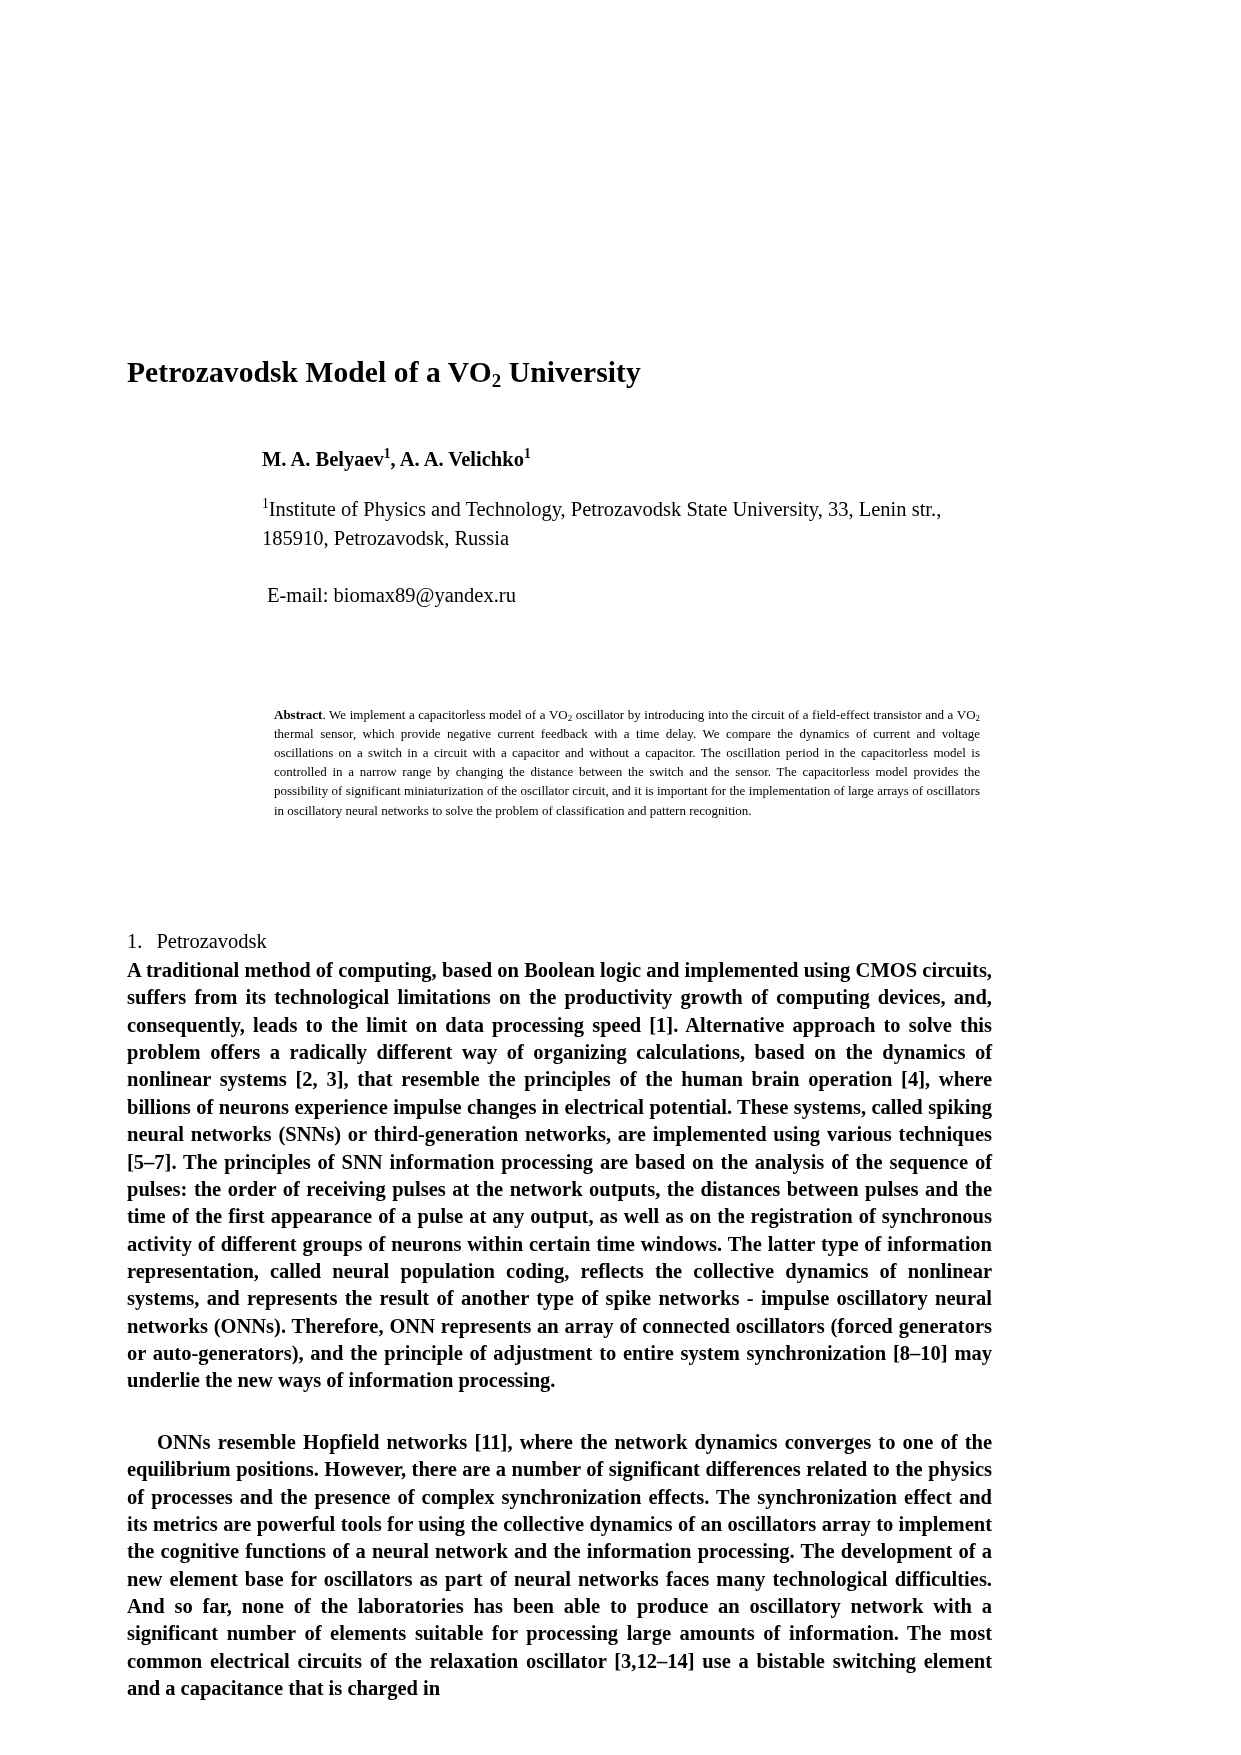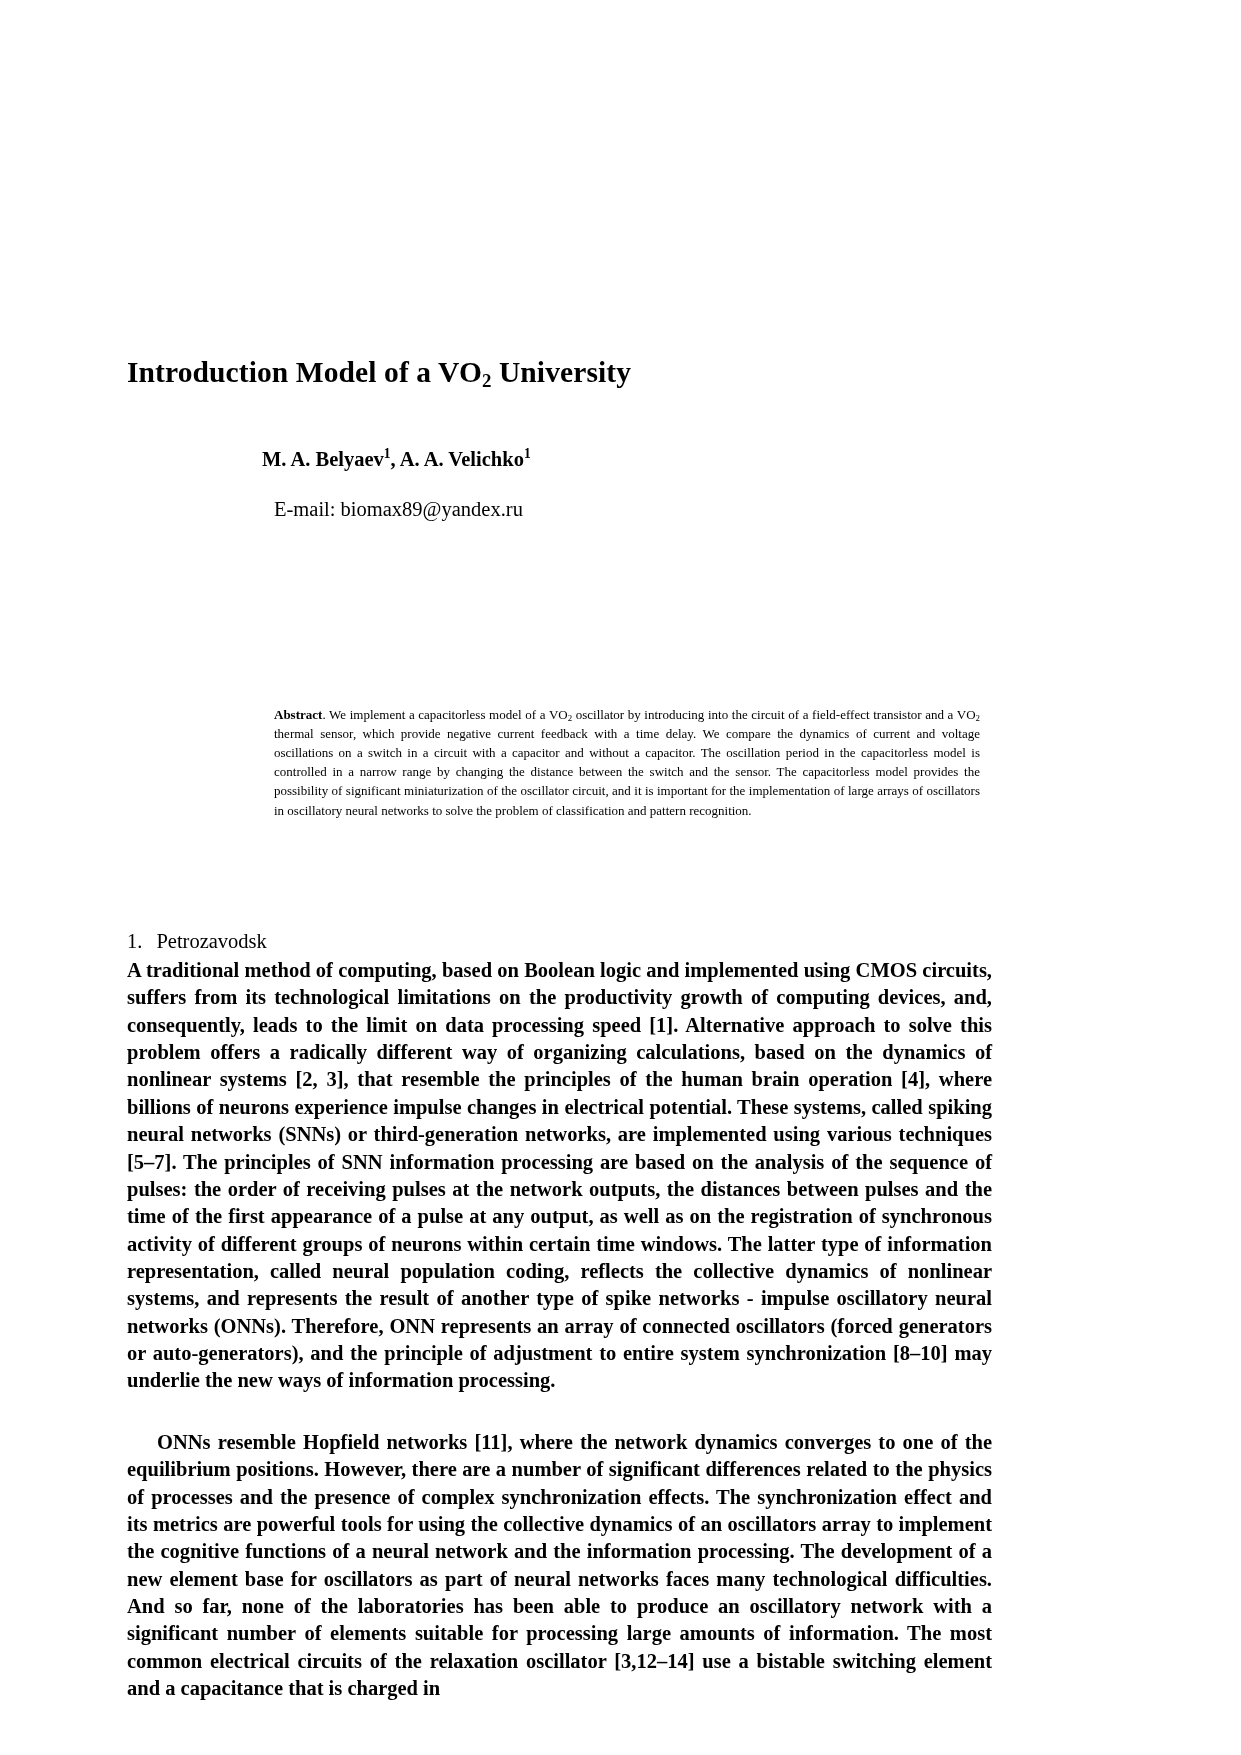--- a/index.html
+++ b/index.html
@@ -62,21 +62,21 @@
     vertical-align: super;
     line-height: 0;
   }
   .affiliation {
     margin: 0 0 28px 0;
     font-size: 20.5px;
     line-height: 1.42;
     text-align: left;
   }
   .email-line {
-    margin: 12px;
+    margin: 5px;
     font-size: 20.5px;
     line-height: 1.4;
   }
 
   
   .abstract-block {
     position: absolute;
     left: 262px;
     top: 693px;
     width: 730px;
@@ -128,26 +128,27 @@
     text-indent: 30px;
     margin-top: 34px;
   }
 </style>
 </head>
 <body>
 
 <div class="page">
 
   <div class="title-block">
-    <h1 class="paper-title"><span>Introduction Model of a VO</span><sub>2</sub><span> University</span></h1>
+    <h1 class="paper-title"><span>Petrozavodsk Model of a VO</span><sub>2</sub><span> University</span></h1>
   </div>
 
   <div class="meta-block">
     <p class="authors"><span>M. A. Belyaev</span><sup>1</sup><span>, </span><span>A. A. Velichko</span><sup>1</sup></p>
 
+    <p class="affiliation"><sup>1</sup><span>Institute of Physics and Technology, Petrozavodsk State University, 33, Lenin str., 185910, Petrozavodsk, Russia</span></p>
 
     <p class="email-line"><span>E-mail: </span><span>biomax89@yandex.ru</span></p>
   </div>
 
   <div class="abstract-block">
     <p class="abstract-text"><span class="abs-label">Abstract</span><span>. </span><span>We implement a capacitorless model of a VO</span><sub>2</sub><span> oscillator by introducing into the circuit of a field-effect transistor and a VO</span><sub>2</sub><span> thermal sensor, which provide negative current feedback with a time delay. We compare the dynamics of current and voltage oscillations on a switch in a circuit with a capacitor and without a capacitor. The oscillation period in the capacitorless model is controlled in a narrow range by changing the distance between the switch and the sensor. The capacitorless model provides the possibility of significant miniaturization of the oscillator circuit, and it is important for the implementation of large arrays of oscillators in oscillatory neural networks to solve the problem of classification and pattern recognition.</span></p>
   </div>
 
   <div class="body-block">
     <h2 class="section-heading"><span class="sec-num">1.</span><span>Petrozavodsk</span></h2>

